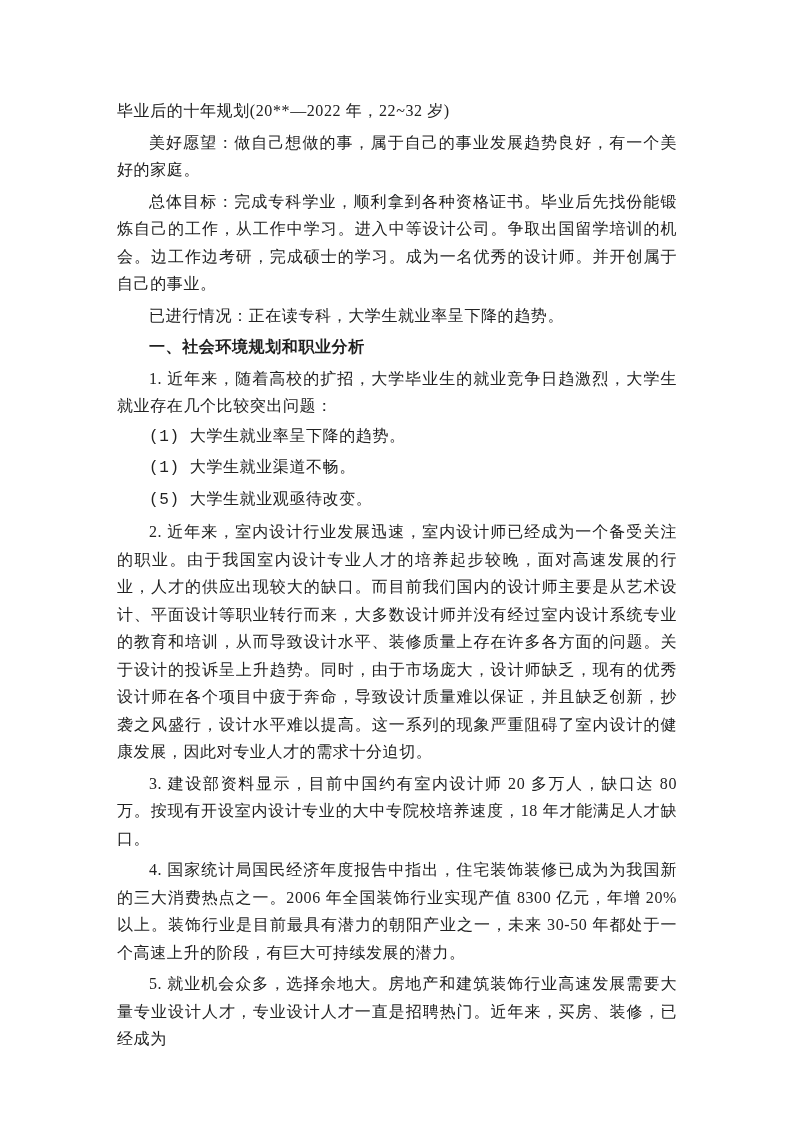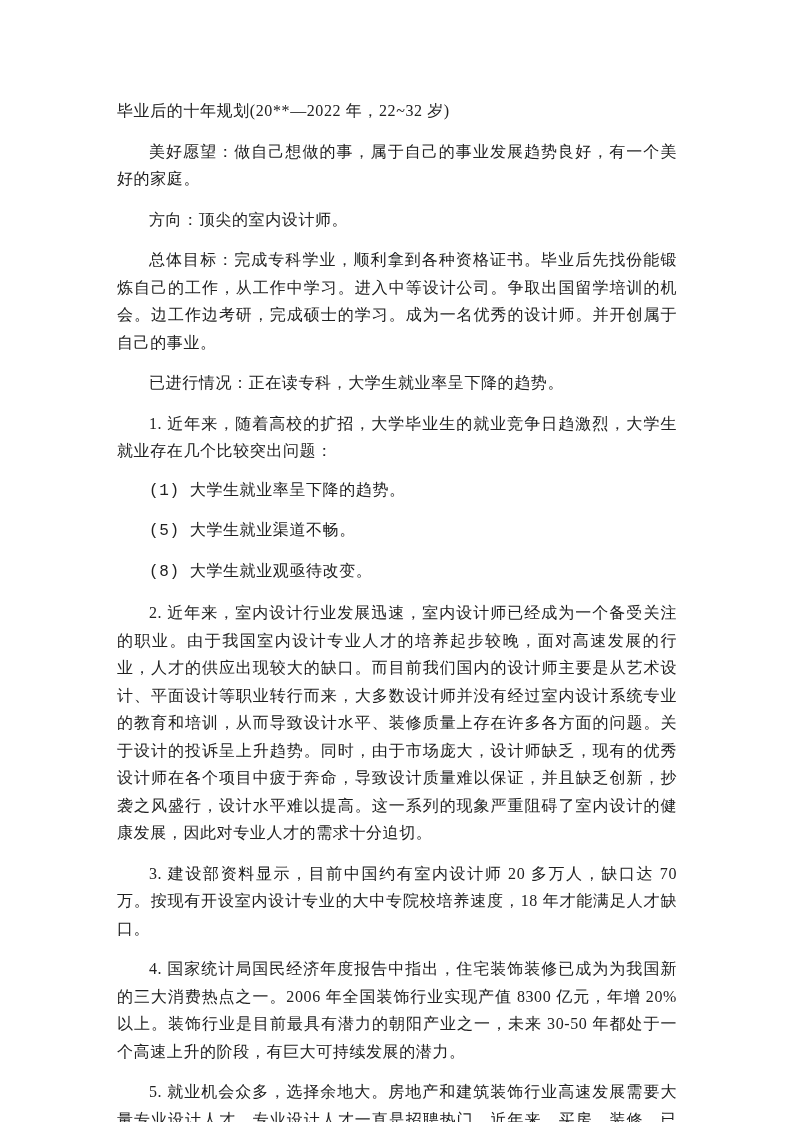--- a/index.html
+++ b/index.html
@@ -27,21 +27,21 @@
     margin: 0;
     font-size: 16px;
     line-height: 27.5px;
     text-align: justify;
     text-justify: inter-ideograph;
     text-align-last: left;
     letter-spacing: 0.6px;
     word-break: break-all;
   }
   .content p + p {
-    margin-top: 13px;
+    margin-top: 4px;
   }
   .doc-title {
     text-indent: 0;
     text-align: left;
   }
   .para {
     text-indent: 2em;
   }
   .item {
     text-indent: 2em;
@@ -55,25 +55,25 @@
     letter-spacing: 1px;
   }
 </style>
 </head>
 <body>
 
 <div class="page">
   <div class="content">
     <p class="doc-title">毕业后的十年规划(20**—2022 年，22~32 岁)</p>
     <p class="para">美好愿望：做自己想做的事，属于自己的事业发展趋势良好，有一个美好的家庭。</p>
-    <p class="para">方向：顶尖的室内设计师。</p>
     <p class="para">总体目标：完成专科学业，顺利拿到各种资格证书。毕业后先找份能锻炼自己的工作，从工作中学习。进入中等设计公司。争取出国留学培训的机会。边工作边考研，完成硕士的学习。成为一名优秀的设计师。并开创属于自己的事业。</p>
     <p class="para">已进行情况：正在读专科，大学生就业率呈下降的趋势。</p>
+    <p class="heading">一、社会环境规划和职业分析</p>
     <p class="para">1. 近年来，随着高校的扩招，大学毕业生的就业竞争日趋激烈，大学生就业存在几个比较突出问题：</p>
     <p class="item">(1) 大学生就业率呈下降的趋势。</p>
-    <p class="item">(5) 大学生就业渠道不畅。</p>
-    <p class="item">(8) 大学生就业观亟待改变。</p>
+    <p class="item">(1) 大学生就业渠道不畅。</p>
+    <p class="item">(5) 大学生就业观亟待改变。</p>
     <p class="para">2. 近年来，室内设计行业发展迅速，室内设计师已经成为一个备受关注的职业。由于我国室内设计专业人才的培养起步较晚，面对高速发展的行业，人才的供应出现较大的缺口。而目前我们国内的设计师主要是从艺术设计、平面设计等职业转行而来，大多数设计师并没有经过室内设计系统专业的教育和培训，从而导致设计水平、装修质量上存在许多各方面的问题。关于设计的投诉呈上升趋势。同时，由于市场庞大，设计师缺乏，现有的优秀设计师在各个项目中疲于奔命，导致设计质量难以保证，并且缺乏创新，抄袭之风盛行，设计水平难以提高。这一系列的现象严重阻碍了室内设计的健康发展，因此对专业人才的需求十分迫切。</p>
-    <p class="para">3. 建设部资料显示，目前中国约有室内设计师 20 多万人，缺口达 70 万。按现有开设室内设计专业的大中专院校培养速度，18 年才能满足人才缺口。</p>
+    <p class="para">3. 建设部资料显示，目前中国约有室内设计师 20 多万人，缺口达 80 万。按现有开设室内设计专业的大中专院校培养速度，18 年才能满足人才缺口。</p>
     <p class="para">4. 国家统计局国民经济年度报告中指出，住宅装饰装修已成为为我国新的三大消费热点之一。2006 年全国装饰行业实现产值 8300 亿元，年增 20%以上。装饰行业是目前最具有潜力的朝阳产业之一，未来 30-50 年都处于一个高速上升的阶段，有巨大可持续发展的潜力。</p>
     <p class="para">5. 就业机会众多，选择余地大。房地产和建筑装饰行业高速发展需要大量专业设计人才，专业设计人才一直是招聘热门。近年来，买房、装修，已经成为</p>
   </div>
 </div>
 
 </body></html>

